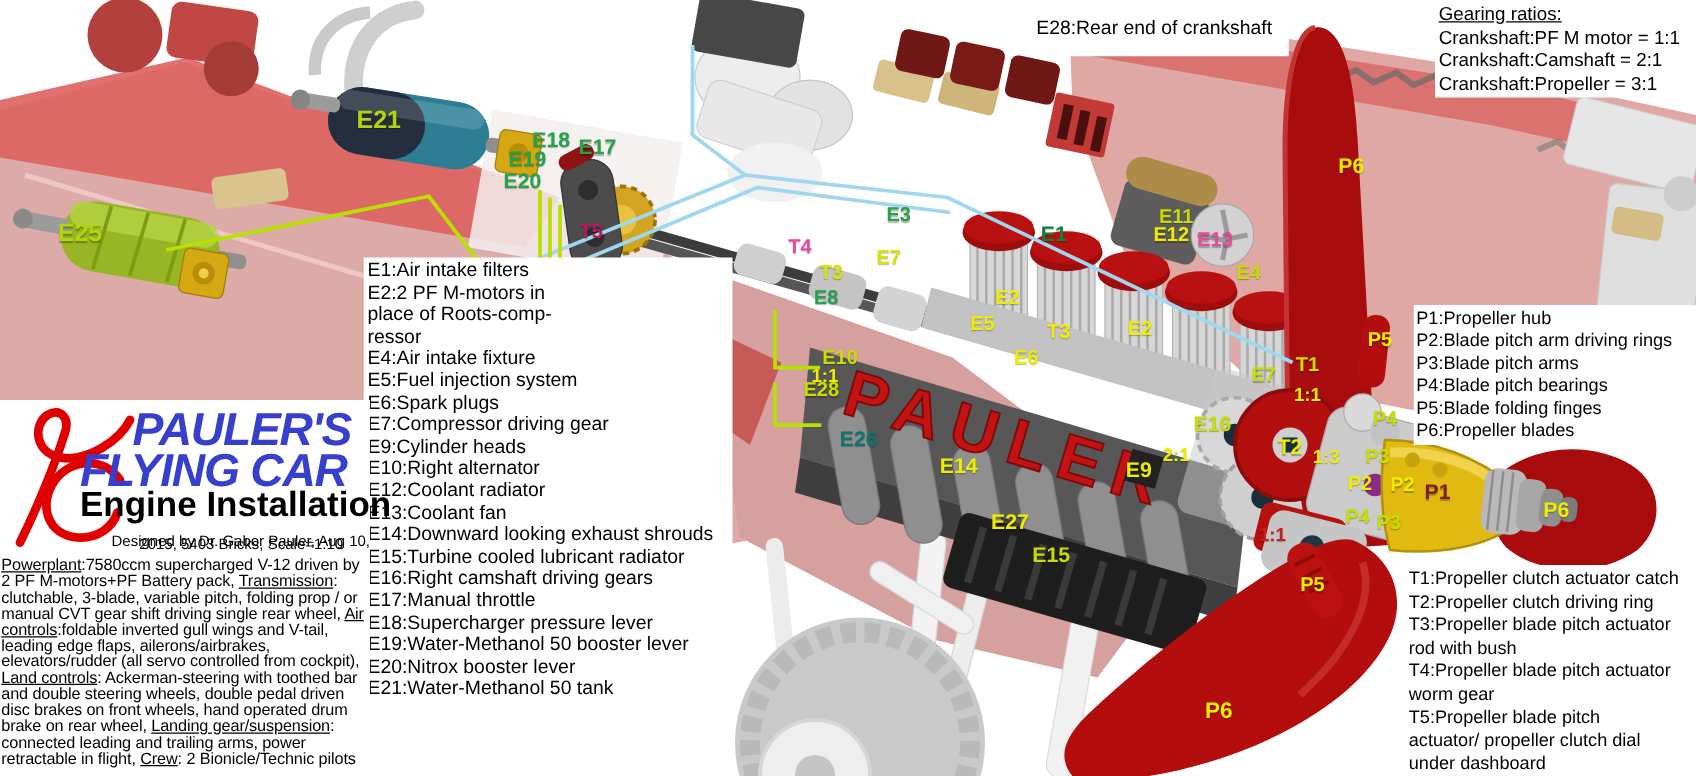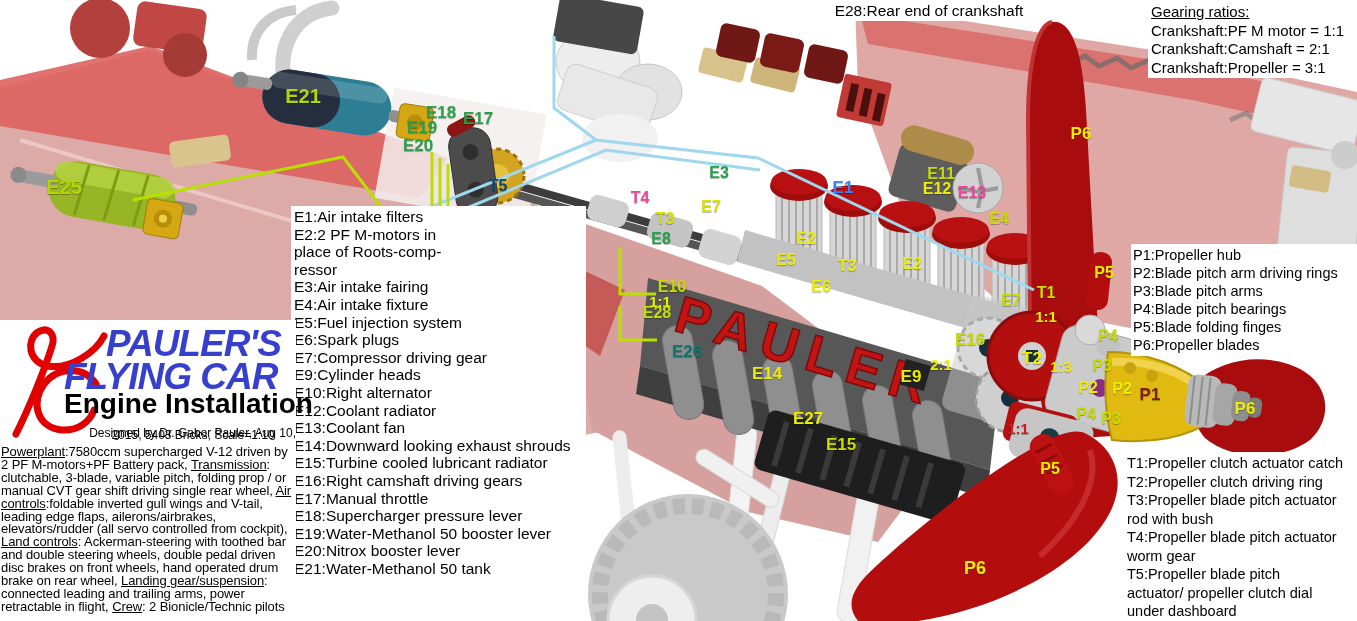--- a/index.html
+++ b/index.html
@@ -10,21 +10,21 @@
   #scene-svg { position:absolute; left:0; top:0; }
   #scene-labels { position:absolute; left:0; top:0; width:1357px; height:621px; pointer-events:none; }
   .scene-label {
     position:absolute; transform:translate(-50%,-50%); font-weight:bold;
     white-space:nowrap; text-shadow:0 1px 1px rgba(0,0,0,.30); line-height:1;
   }
   .panel { position:absolute; background:#fff; }
   .panel .ln { white-space:nowrap; }
 
   #tank-notes    { left:688px; top:0;    width:134px; font-size:15.5px; line-height:18px; padding:1px 2px; }
-  #crank-note    { left:827px; top:0;    width:200px; font-size:15.5px; line-height:19px; padding:1px 2px;text-align:center; }
+  #crank-note    { left:827px; top:0;    width:200px; font-size:15.5px; line-height:19px; padding:13px 2px; }
   #gearing       { left:1148px; top:2px; width:211px; font-size:15px;  line-height:18.5px; padding:1px 3px; }
   #gearing .title { text-decoration:underline; }
   #prop-list     { left:1131px; top:244px; width:228px; font-size:14.5px; line-height:18px; padding:2px 2px; }
   #act-list      { left:1125px; top:452px; width:234px; font-size:14.5px; line-height:18.5px; padding:2px 2px; }
   #engine-list   { left:291px;  top:206px; width:289px; height:415px; font-size:15.5px; line-height:17.6px; padding:2px 3px; }
 
   #logo-panel { left:0; top:320px; width:296px; height:291px; }
   #logo-panel > div { position:absolute; }
   #brand-1 { left:106px; top:3px;  font-size:37px; font-weight:bold; font-style:italic; letter-spacing:-1px; white-space:nowrap; }
   #brand-2 { left:64px;  top:36px; font-size:37px; font-weight:bold; font-style:italic; letter-spacing:-1px; white-space:nowrap; }
@@ -258,27 +258,27 @@
     </g>
   </svg>
 
   <div id="scene-labels">
       <div class="scene-label" style="left: 303px; top: 96px; color: rgb(181, 213, 10); font-size: 20px;">E21</div>
       <div class="scene-label" style="left: 64px; top: 187px; color: rgb(181, 213, 10); font-size: 20px;">E25</div>
       <div class="scene-label" style="left: 441px; top: 112px; color: rgb(40, 161, 75); font-size: 17px;">E18</div>
       <div class="scene-label" style="left: 422px; top: 127px; color: rgb(40, 161, 75); font-size: 17px;">E19</div>
       <div class="scene-label" style="left: 418px; top: 145px; color: rgb(40, 161, 75); font-size: 17px;">E20</div>
       <div class="scene-label" style="left: 478px; top: 118px; color: rgb(40, 161, 75); font-size: 17px;">E17</div>
-      <div class="scene-label" style="left: 498px; top: 186px; color: #0c4a6e; font-size: 16px;">T5</div>
+      <div class="scene-label" style="left: 473px; top: 186px; color: #be185d; font-size: 16px;">T5</div>
       <div class="scene-label" style="left: 640px; top: 198px; color: #ec4899; font-size: 16px;">T4</div>
       <div class="scene-label" style="left: 665px; top: 219px; color: rgb(217, 227, 0); font-size: 16px;">T3</div>
       <div class="scene-label" style="left: 661px; top: 239px; color: rgb(40, 161, 75); font-size: 16px;">E8</div>
       <div class="scene-label" style="left: 711px; top: 207px; color: rgb(217, 227, 0); font-size: 16px;">E7</div>
       <div class="scene-label" style="left: 719px; top: 173px; color: rgb(40, 161, 75); font-size: 16px;">E3</div>
-      <div class="scene-label" style="left: 843px; top: 187px; color: #3b82f6; font-size: 17px; text-align: center;">E1</div>
+      <div class="scene-label" style="left: 843px; top: 187px; color: #15803d; font-size: 17px; text-align: center;">E1</div>
       <div class="scene-label" style="left: 941px; top: 174px; color: rgb(200, 221, 0); font-size: 16px;">E11</div>
       <div class="scene-label" style="left: 937px; top: 189px; color: rgb(238, 238, 0); font-size: 16px;">E12</div>
       <div class="scene-label" style="left: 972px; top: 193px; color: #ec4899; font-size: 16px;">E13</div>
       <div class="scene-label" style="left: 999px; top: 219px; color: rgb(200, 221, 0); font-size: 16px;">E4</div>
       <div class="scene-label" style="left: 806px; top: 239px; color: rgb(238, 238, 0); font-size: 16px;">E2</div>
       <div class="scene-label" style="left: 786px; top: 260px; color: rgb(238, 238, 0); font-size: 16px;">E5</div>
       <div class="scene-label" style="left: 847px; top: 266px; color: rgb(238, 238, 0); font-size: 16px;">T3</div>
       <div class="scene-label" style="left: 912px; top: 264px; color: rgb(238, 238, 0); font-size: 16px;">E2</div>
       <div class="scene-label" style="left: 821px; top: 287px; color: rgb(238, 238, 0); font-size: 16px;">E6</div>
       <div class="scene-label" style="left: 672px; top: 287px; color: rgb(200, 221, 0); font-size: 16px;">E10</div>
@@ -323,21 +323,20 @@
         <div class="ln">Crankshaft:Camshaft = 2:1</div>
         <div class="ln">Crankshaft:Propeller = 3:1</div>
       </div>
   </div>
 
   <div class="panel" id="engine-list">
       <div class="ln">E1:Air intake filters</div>
       <div class="ln">E2:2 PF M-motors in</div>
       <div class="ln">place of Roots-comp-</div>
       <div class="ln">ressor</div>
-      <div class="ln">E3:Air intake fairing</div>
       <div class="ln">E4:Air intake fixture</div>
       <div class="ln">E5:Fuel injection system</div>
       <div class="ln">E6:Spark plugs</div>
       <div class="ln">E7:Compressor driving gear</div>
       <div class="ln">E9:Cylinder heads</div>
       <div class="ln">E10:Right alternator</div>
       <div class="ln">E12:Coolant radiator</div>
       <div class="ln">E13:Coolant fan</div>
       <div class="ln">E14:Downward looking exhaust shrouds</div>
       <div class="ln">E15:Turbine cooled lubricant radiator</div>

